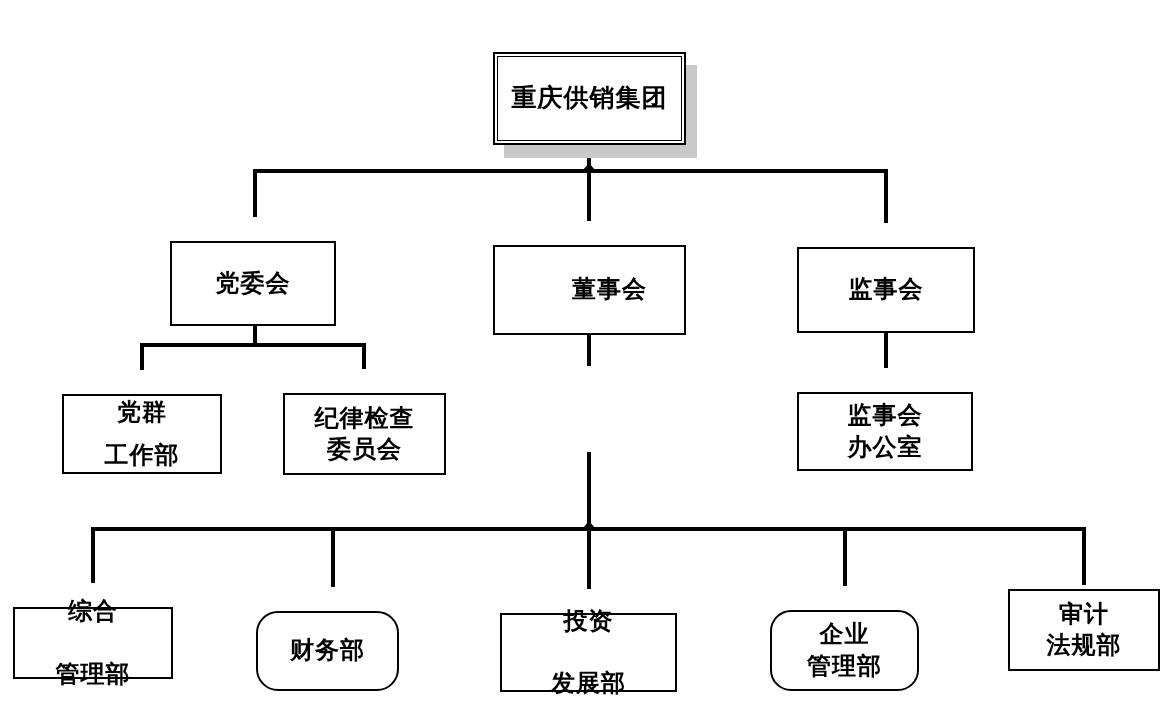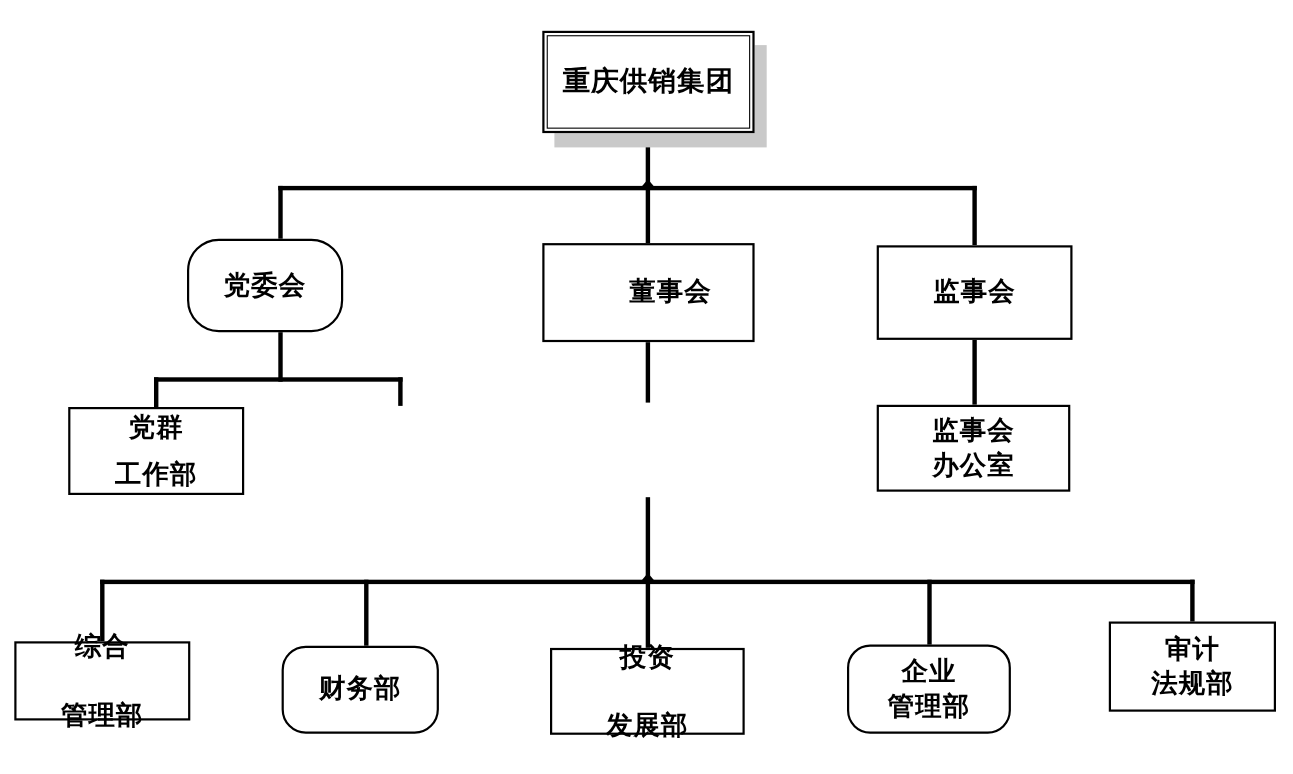--- a/index.html
+++ b/index.html
@@ -30,20 +30,21 @@
     color: var(--text);
     font-weight: bold;
     font-size: 24px;
     line-height: 1.3;
     letter-spacing: 1px;
     display: flex;
     flex-direction: column;
     align-items: center;
     justify-content: center;
     text-align: center;
+    margin-top: 24px;
   }
   .node.root {
     z-index: 3;
     font-size: 25px;
     box-shadow: 11px 13px 0 var(--shadow);
   }
   .node.root::after {
     content: "";
     position: absolute;
     inset: 2px;
@@ -89,33 +90,37 @@
   <div class="v-line" style="left:91px; top:527px; width:4px; height:56px;"></div>
   <div class="v-line" style="left:331px; top:527px; width:4px; height:60px;"></div>
   <div class="v-line" style="left:843px; top:527px; width:4px; height:59px;"></div>
   <div class="v-line" style="left:1082px; top:527px; width:4px; height:58px;"></div>
   <div class="arrow-up" style="left:583px; top:521px;"></div>
 
   <div class="node root" style="left:493px; top:28px; width:193px; height:93px;">
     <span>重庆供销集团</span>
   </div>
 
-  <div class="node" style="left:170px; top:217px; width:142px; height:85px;border-radius:29px;">
+  <div class="node" style="left:170px; top:217px; width:166px; height:85px;">
     <span>党委会</span>
   </div>
   <div class="node" style="left:493px; top:221px; width:193px; height:90px;padding-left:40px;">
     <span>董事会</span>
   </div>
   <div class="node" style="left:797px; top:223px; width:178px; height:86px;">
     <span>监事会</span>
   </div>
 
   <div class="node" style="left:62px; top:370px; width:160px; height:80px;gap:12px;">
     <span>党群</span>
     <span>工作部</span>
+  </div>
+  <div class="node" style="left:283px; top:369px; width:163px; height:82px;">
+    <span>纪律检查</span>
+    <span>委员会</span>
   </div>
   <div class="node" style="left:797px; top:368px; width:176px; height:79px;">
     <span>监事会</span>
     <span>办公室</span>
   </div>
 
   <div class="node" style="left:13px; top:583px; width:160px; height:72px;gap:32px;">
     <span>综合</span>
     <span>管理部</span>
   </div>

